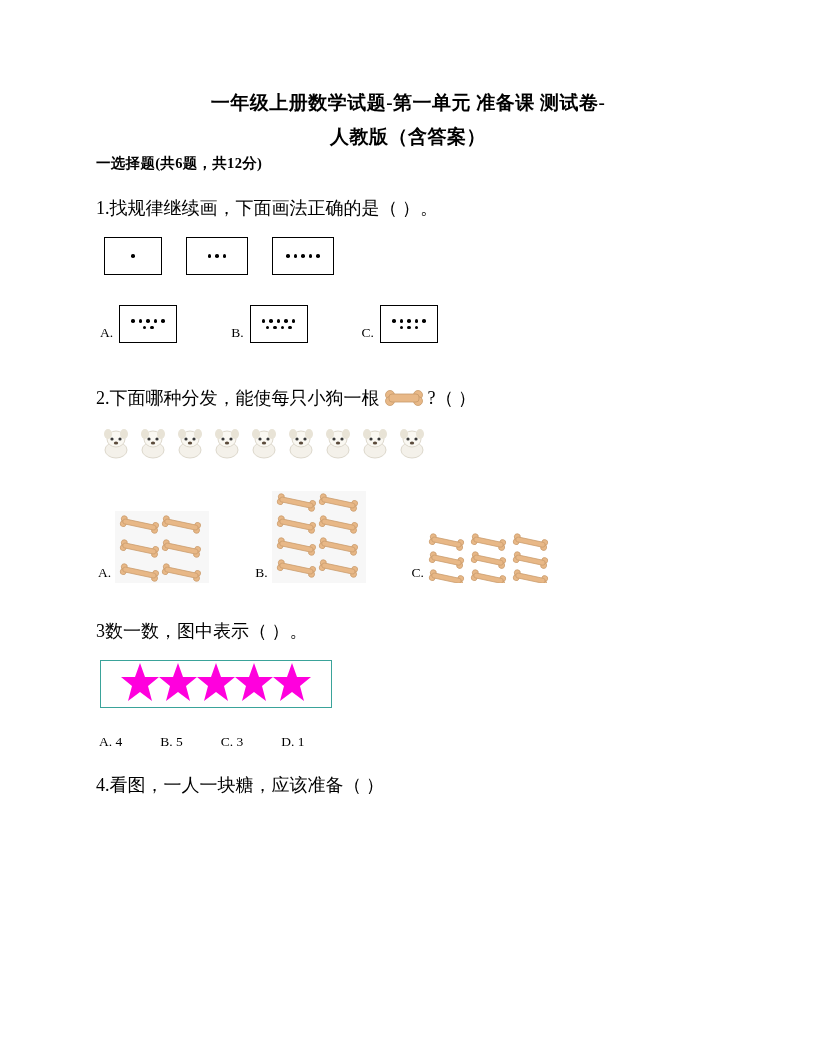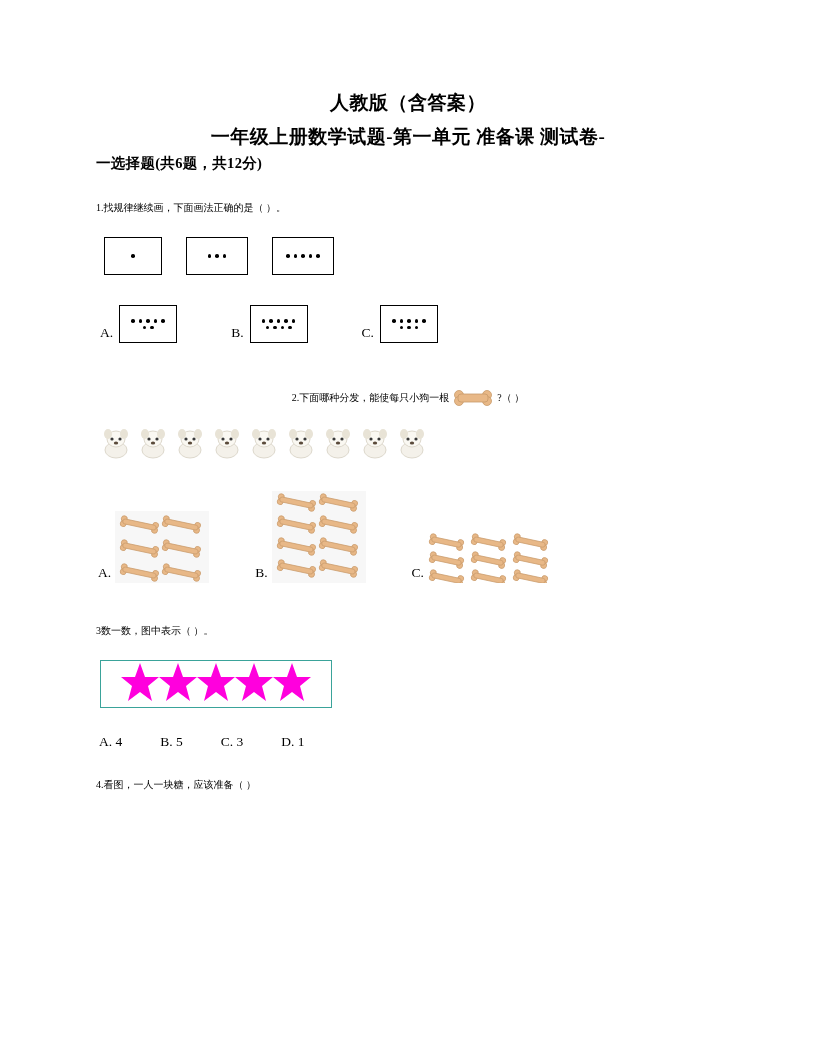--- a/index.html
+++ b/index.html
@@ -30,29 +30,28 @@
     line-height: 34px;
     letter-spacing: 0.5px;
   }
   .section-heading {
     font-size: 14.5px;
     font-weight: bold;
     letter-spacing: 0.3px;
   }
   .question {
     margin-top: 24px;
-    font-size: 10px;
+    font-size: 18px;
     line-height: 22px;
   }
   .q-inline {
     display: flex;
     align-items: center;
     gap: 4px;
     flex-wrap: wrap;
-    justify-content: center;
   }
 
   
   .dotrow {
     display: flex;
     align-items: flex-start;
     margin-top: 18px;
     margin-left: 8px;
   }
   .dotbox {
@@ -153,22 +152,22 @@
     gap: 38px;
     margin-left: 3px;
   }
 </style>
 </head>
 <body>
 
 <div class="page">
 
   <div class="doc-title">
+    <div>一年级上册数学试题-第一单元 准备课 测试卷-</div>
     <div>人教版（含答案）</div>
-    <div>一年级上册数学试题-第一单元 准备课 测试卷-</div>
   </div>
 
   <div class="section-heading">一选择题(共6题，共12分)</div>
 
   <div class="question">1.找规律继续画，下面画法正确的是（ ）。</div>
 
   <div class="dotrow">
     <div class="dotbox s1">
       <div class="dot-line">
           <span class="dot"></span>

